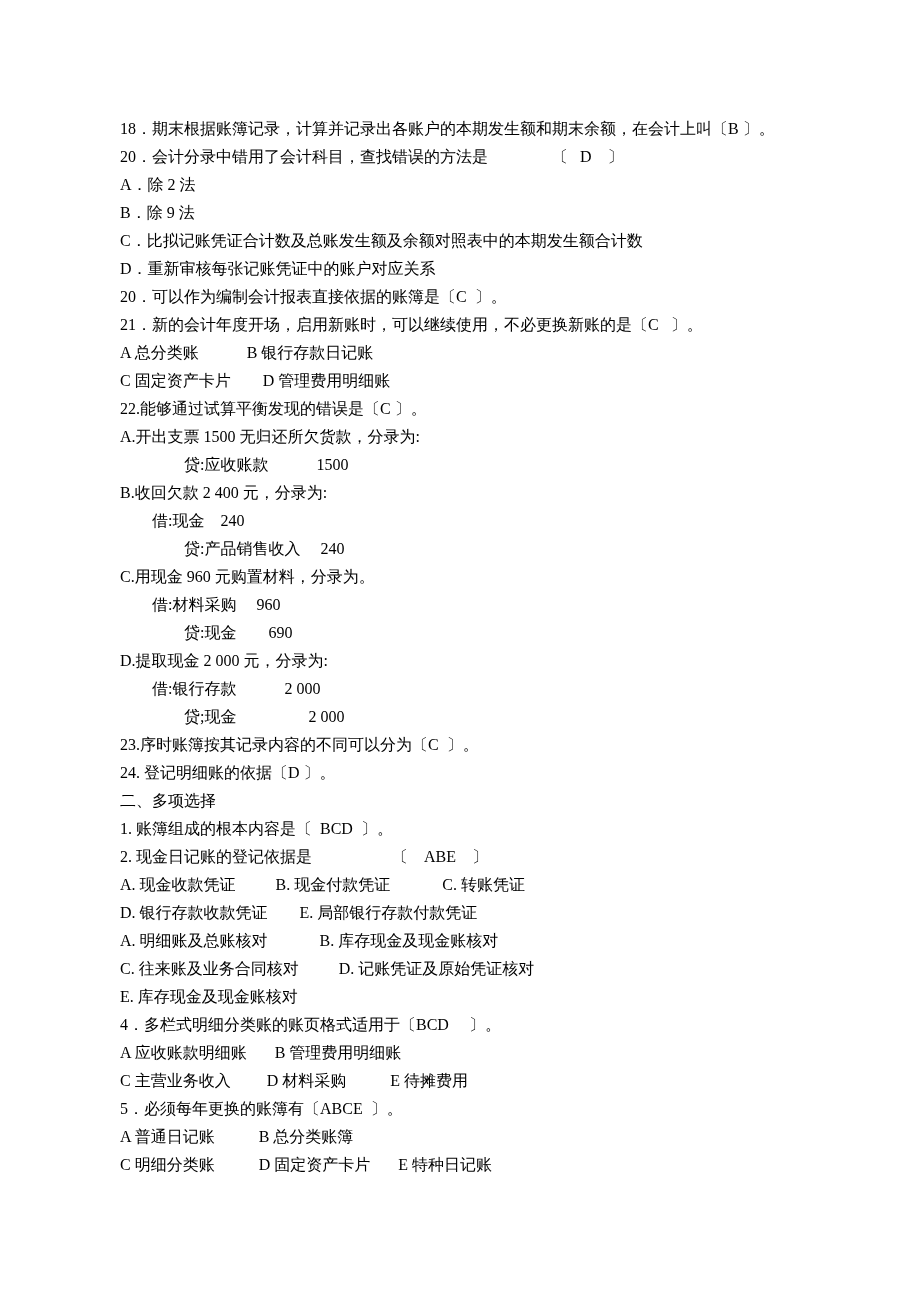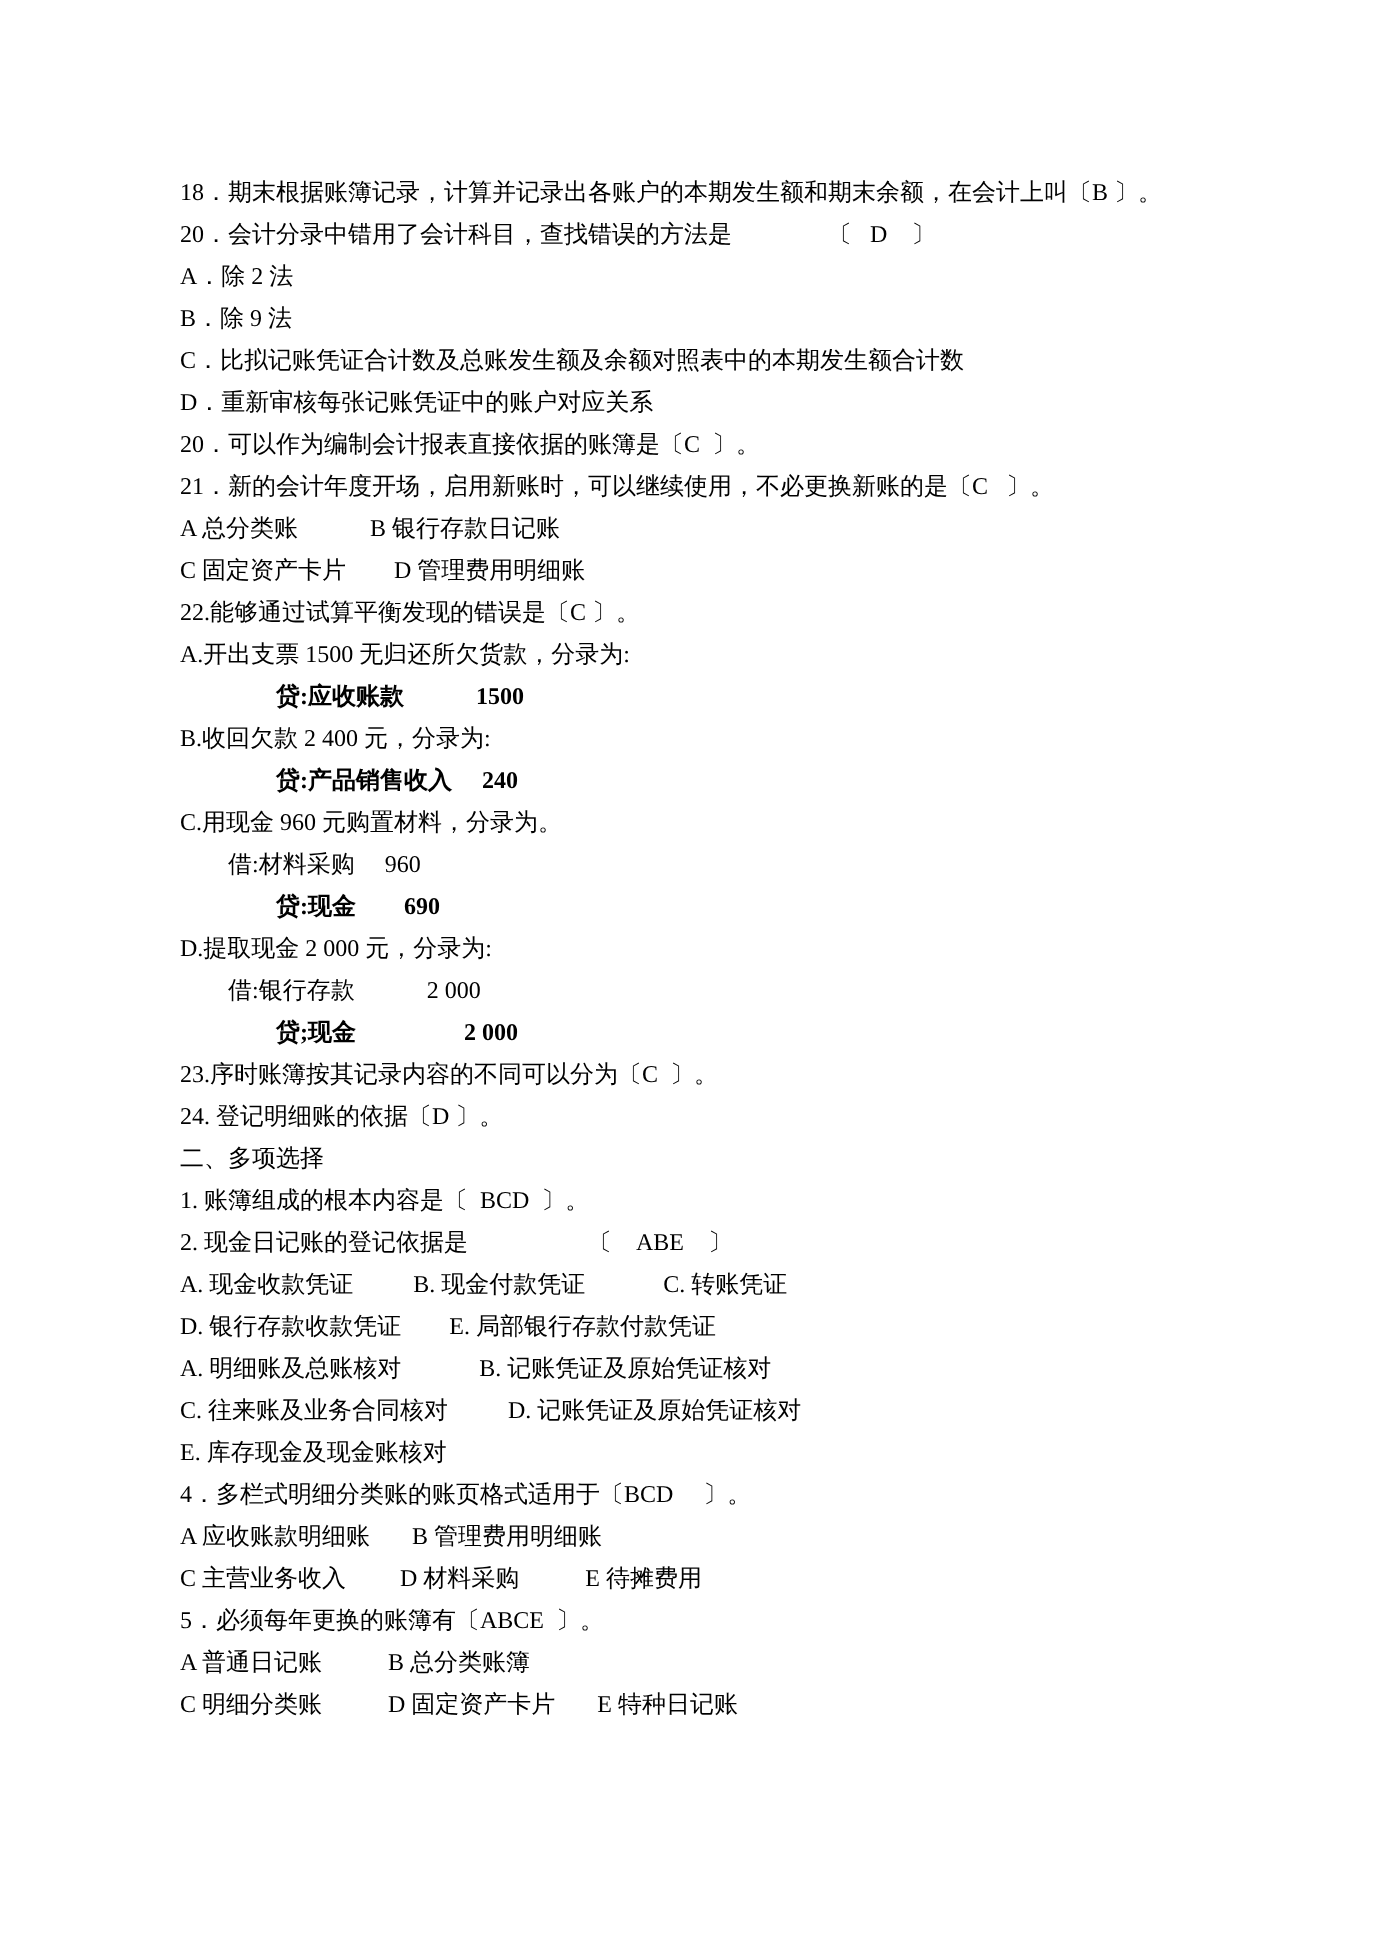--- a/index.html
+++ b/index.html
@@ -18,56 +18,57 @@
     box-sizing: border-box;
   }
   .line {
     white-space: pre-wrap;
     word-break: break-all;
   }
   .bold {
     font-weight: normal;
   }
   .indent1 { padding-left: 2em; }
-  .indent2 { padding-left: 4em; font-weight: bold; }
+  .indent2 { padding-left: 4em; }
 </style>
 </head>
 <body>
 
 <div class="page">
   <div id="content">
       <div class="line">18．期末根据账簿记录，计算并记录出各账户的本期发生额和期末余额，在会计上叫〔B 〕。</div>
       <div class="line">20．会计分录中错用了会计科目，查找错误的方法是                〔   D    〕</div>
       <div class="line">A．除 2 法</div>
       <div class="line">B．除 9 法</div>
       <div class="line">C．比拟记账凭证合计数及总账发生额及余额对照表中的本期发生额合计数</div>
       <div class="line">D．重新审核每张记账凭证中的账户对应关系</div>
       <div class="line">20．可以作为编制会计报表直接依据的账簿是〔C  〕。</div>
       <div class="line">21．新的会计年度开场，启用新账时，可以继续使用，不必更换新账的是〔C   〕。</div>
       <div class="line">A 总分类账            B 银行存款日记账</div>
       <div class="line">C 固定资产卡片        D 管理费用明细账</div>
       <div class="line">22.能够通过试算平衡发现的错误是〔C 〕。</div>
       <div class="line">A.开出支票 1500 无归还所欠货款，分录为:</div>
       <div class="line indent2">贷:应收账款            1500</div>
       <div class="line">B.收回欠款 2 400 元，分录为:</div>
+      <div class="line indent1">借:现金    240</div>
       <div class="line indent2">贷:产品销售收入     240</div>
       <div class="line">C.用现金 960 元购置材料，分录为。</div>
       <div class="line indent1">借:材料采购     960</div>
       <div class="line indent2">贷:现金        690</div>
       <div class="line">D.提取现金 2 000 元，分录为:</div>
       <div class="line indent1">借:银行存款            2 000</div>
       <div class="line indent2">贷;现金                  2 000</div>
       <div class="line">23.序时账簿按其记录内容的不同可以分为〔C  〕。</div>
       <div class="line">24. 登记明细账的依据〔D 〕。</div>
       <div class="line bold">二、多项选择</div>
       <div class="line">1. 账簿组成的根本内容是〔  BCD  〕。</div>
       <div class="line">2. 现金日记账的登记依据是                    〔    ABE    〕</div>
       <div class="line">A. 现金收款凭证          B. 现金付款凭证             C. 转账凭证</div>
       <div class="line">D. 银行存款收款凭证        E. 局部银行存款付款凭证</div>
-      <div class="line">A. 明细账及总账核对             B. 记账凭证及原始凭证核对</div>
+      <div class="line">A. 明细账及总账核对             B. 库存现金及现金账核对</div>
       <div class="line">C. 往来账及业务合同核对          D. 记账凭证及原始凭证核对</div>
       <div class="line">E. 库存现金及现金账核对</div>
       <div class="line">4．多栏式明细分类账的账页格式适用于〔BCD     〕。</div>
       <div class="line">A 应收账款明细账       B 管理费用明细账</div>
       <div class="line">C 主营业务收入         D 材料采购           E 待摊费用</div>
       <div class="line">5．必须每年更换的账簿有〔ABCE  〕。</div>
       <div class="line">A 普通日记账           B 总分类账簿</div>
       <div class="line">C 明细分类账           D 固定资产卡片       E 特种日记账</div>
     </div>
 </div>

